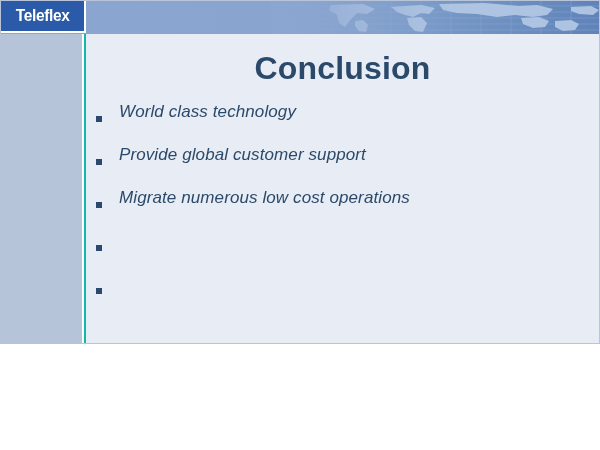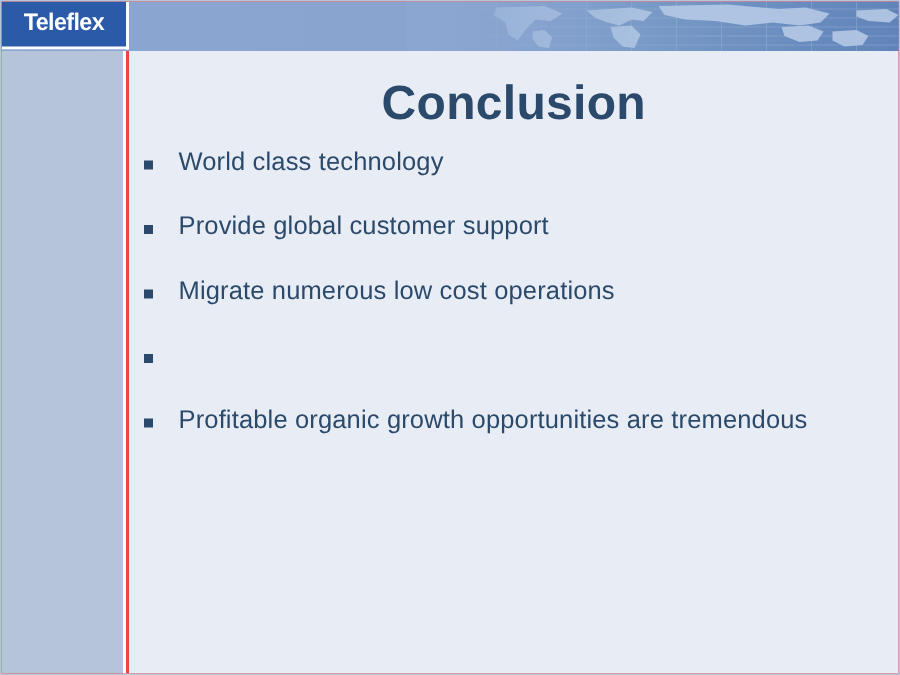--- a/index.html
+++ b/index.html
@@ -6,22 +6,22 @@
     margin: 0;
     padding: 0;
     background: #ffffff;
   }
   body {
     font-family: "Liberation Sans", sans-serif;
   }
   #slide {
     position: relative;
     width: 600px;
-    height: 450px;
-    background: #ef4444;
+    height: 344px;
+    background: #14b8a6;
     overflow: hidden;
     box-sizing: border-box;
     border: 1px solid #b9c4d8;
   }
 
   
   #header-band {
     position: absolute;
     left: 0;
     top: 0;
@@ -110,23 +110,24 @@
 
   #bullets {
     position: absolute;
     left: 10px;
     top: 64px;
     width: 500px;
   }
   .bullet-row {
     position: relative;
     display: flex;
-    align-items: flex-start;
+    align-items: flex-end;
     margin-bottom: 19px;
     min-height: 24px;
+    font-style: italic;
   }
   .bullet-marker {
     flex: 0 0 auto;
     width: 6px;
     height: 6px;
     background: #2b4a6b;
     margin-top: 9px;
     margin-right: 17px;
   }
   .bullet-text {
@@ -211,19 +212,18 @@
         <span class="bullet-marker"></span>
         <span class="bullet-text">Migrate numerous low cost operations</span>
       </div>
 
       <div class="bullet-row">
         <span class="bullet-marker"></span>
       </div>
 
       <div class="bullet-row">
         <span class="bullet-marker"></span>
-        <span class="bullet-text">Profitable organic growth opportunities are tremendous</span>
       </div>
 
 
     </div>
   </div>
 </div>
 
 </body></html>

